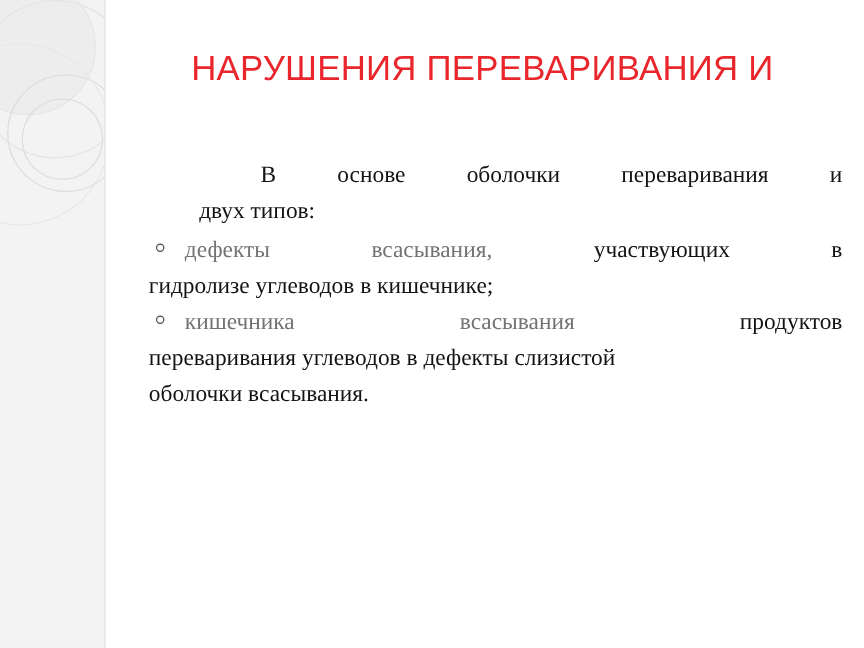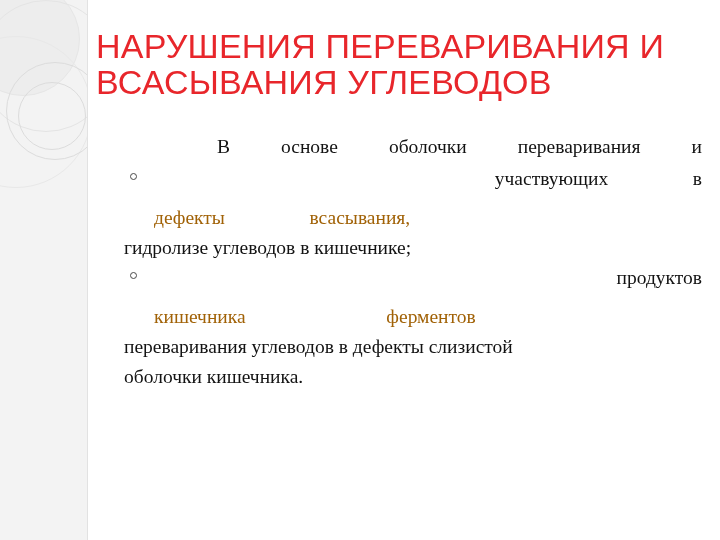--- a/index.html
+++ b/index.html
@@ -80,25 +80,26 @@
     width: 130px;
     height: 130px;
     border-radius: 50%;
     border: 1px solid #e4e4e4;
   }
 
   
   .title {
     position: absolute;
     left: 96px;
-    top: 28px;
+    top: 40px;
     width: 612px;
+    text-align: center;
     color: #e8262b;
     font-family: "Liberation Sans", sans-serif;
-    font-size: 34px;
+    font-size: 29px;
     line-height: 36px;
     font-weight: normal;
     letter-spacing: 0.2px;
   }
   .title-line {
     display: block;
   }
 
   
   .body {
@@ -128,22 +129,21 @@
     position: absolute;
     left: 6px;
     top: 9px;
     width: 7px;
     height: 7px;
     border: 1px solid #4a4a4a;
     border-radius: 50%;
     box-sizing: border-box;
   }
   .red {
-    color: #a16207;
-    margin-top: 39px;
+    color: #737373;
   }
   .jline {
     display: flex;
     justify-content: space-between;
     width: 100%;
   }
   .nowrap { white-space: nowrap; }
 </style>
 </head>
 <body>
@@ -154,52 +154,52 @@
     <div class="deco-circle deco-c1"></div>
     <div class="deco-arc"></div>
     <div class="deco-circle deco-c4"></div>
     <div class="deco-circle deco-c2"></div>
     <div class="deco-circle deco-c3"></div>
     <div class="band-edge"></div>
   </div>
 
   <div class="title">
     <span class="title-line">НАРУШЕНИЯ ПЕРЕВАРИВАНИЯ И</span>
-    <span class="title-line">ВСАСЫВАНИЯ УГЛЕВОДОВ</span>
   </div>
 
   <div class="body">
 
     <div class="para">
       <div class="jline">
         <span style="width:42px"></span>
         <span>В</span>
         <span>основе</span>
         <span>оболочки</span>
         <span>переваривания</span>
         <span>и</span>
       </div>
+      <div>двух типов:</div>
     </div>
 
     <div class="bullet-item">
       <span class="bullet-mark"></span>
       <div class="jline">
         <span class="red nowrap">дефекты</span>
         <span class="red nowrap">всасывания,</span>
         <span class="nowrap">участвующих</span>
         <span class="nowrap">в</span>
       </div>
       <div style="margin-left:-30px">гидролизе углеводов в кишечнике;</div>
     </div>
 
     <div class="bullet-item">
       <span class="bullet-mark"></span>
       <div class="jline">
         <span class="red nowrap">кишечника</span>
-        <span class="red nowrap">ферментов</span>
+        <span class="red nowrap">всасывания</span>
         <span class="nowrap">продуктов</span>
       </div>
       <div style="margin-left:-30px">переваривания углеводов в дефекты слизистой</div>
-      <div style="margin-left:-30px">оболочки кишечника.</div>
+      <div style="margin-left:-30px">оболочки всасывания.</div>
     </div>
 
   </div>
 </div>
 
 </body></html>

